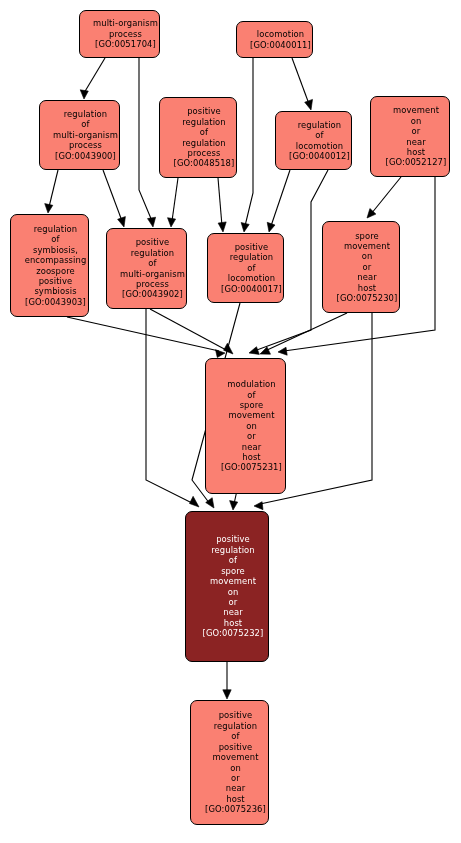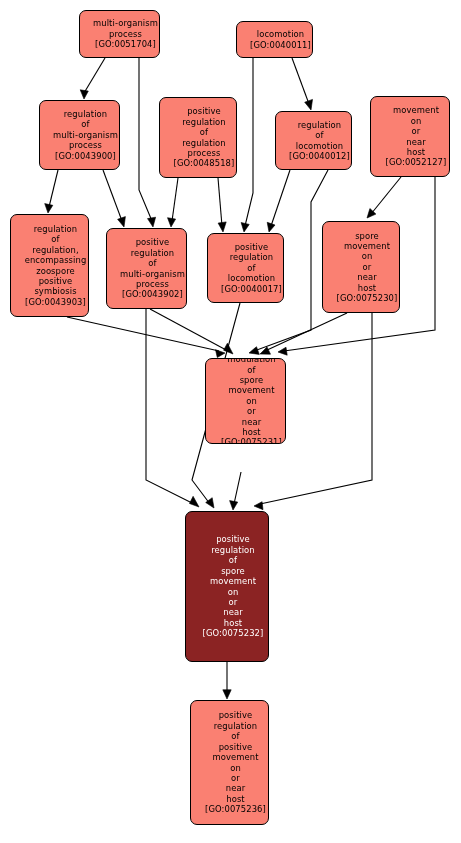--- a/index.html
+++ b/index.html
@@ -171,21 +171,21 @@
         <span class="nline">movement</span>
         <span class="nline">on</span>
         <span class="nline">or</span>
         <span class="nline">near</span>
         <span class="nline">host</span>
         <span class="nline">[GO:0052127]</span>
       </div>
       <div class="go-node" title="regulation of symbiosis, encompassing mutualism through parasitism GO:0043903" style="left: 10px; top: 214px; width: 79px; height: 103px;">
         <span class="nline">regulation</span>
         <span class="nline">of</span>
-        <span class="nline">regulation,</span>
+        <span class="nline">symbiosis,</span>
         <span class="nline">encompassing</span>
         <span class="nline">zoospore</span>
         <span class="nline">positive</span>
         <span class="nline">symbiosis</span>
         <span class="nline">[GO:0043903]</span>
       </div>
       <div class="go-node" title="positive regulation of multi-organism process GO:0043902" style="left: 106px; top: 228px; width: 81px; height: 81px;">
         <span class="nline">positive</span>
         <span class="nline">regulation</span>
         <span class="nline">of</span>
@@ -202,21 +202,21 @@
       </div>
       <div class="go-node" title="spore movement on or near host GO:0075230" style="left: 322px; top: 221px; width: 78px; height: 92px;">
         <span class="nline">spore</span>
         <span class="nline">movement</span>
         <span class="nline">on</span>
         <span class="nline">or</span>
         <span class="nline">near</span>
         <span class="nline">host</span>
         <span class="nline">[GO:0075230]</span>
       </div>
-      <div class="go-node" title="modulation of spore movement on or near host GO:0075231" style="left: 205px; top: 358px; width: 81px; height: 86px; border-radius: 7px;">
+      <div class="go-node" title="modulation of spore movement on or near host GO:0075231" style="left: 205px; top: 358px; width: 81px; height: 136px; border-radius: 7px;">
         <span class="nline">modulation</span>
         <span class="nline">of</span>
         <span class="nline">spore</span>
         <span class="nline">movement</span>
         <span class="nline">on</span>
         <span class="nline">or</span>
         <span class="nline">near</span>
         <span class="nline">host</span>
         <span class="nline">[GO:0075231]</span>
       </div>

